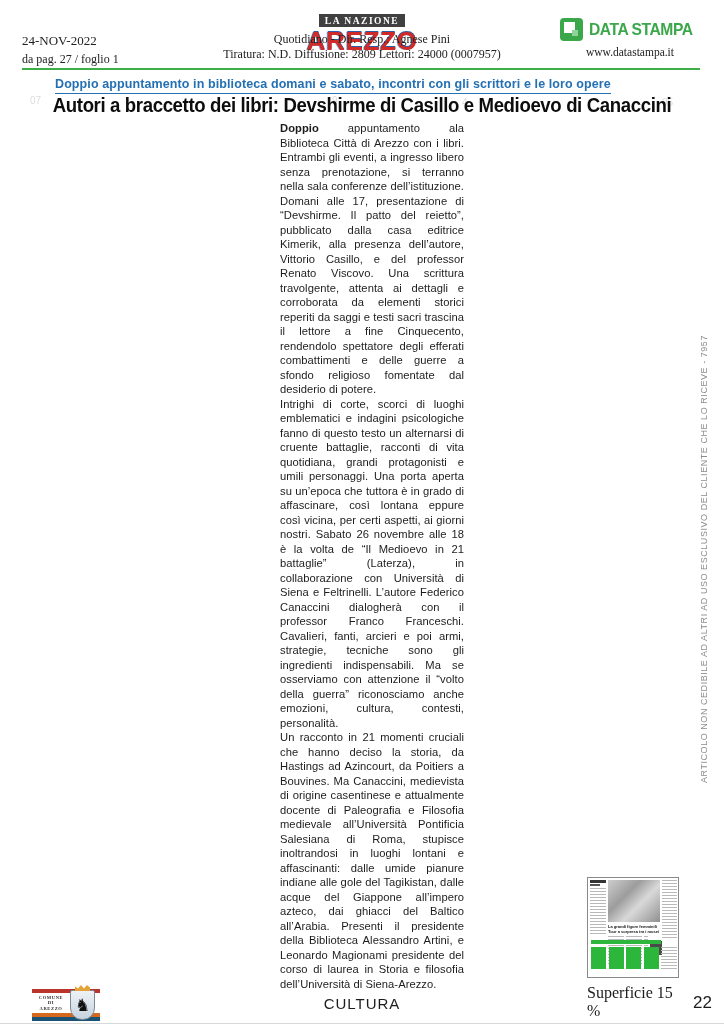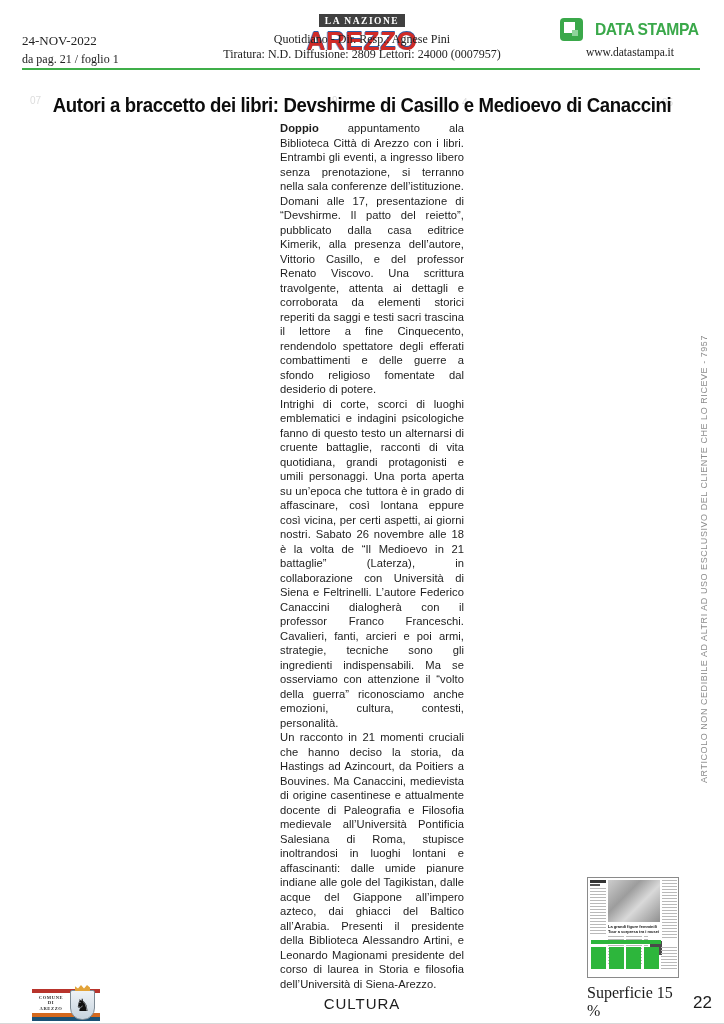--- a/index.html
+++ b/index.html
@@ -24,21 +24,21 @@
   .arezzo-word {
     margin-top:-1px; font-size:25px; font-weight:bold; letter-spacing:0.5px;
     color:#d02b27; transform:scaleX(1.05); 
     text-shadow:0 -1px 0 #2b5ca8, -1px 0 0 rgba(43,92,168,.55);
     font-family:"Liberation Sans", sans-serif;
   }
   .pub-lines { position:absolute; left:0; top:32px; width:724px; text-align:center;
     font-family:Liberation Serif, serif; font-size:12px; color:#222; line-height:15px; }
 
   .agency { position:absolute; left:560px; top:18px; width:160px; }
-  .agency-row { display:flex; align-items:center; gap:12px; }
+  .agency-row { display:flex; align-items:center; gap:6px; }
   .agency-icon { position:relative; width:23px; height:23px; background:#3aa84a; border-radius:4px; flex:0 0 auto; }
   .agency-icon .inner-white { position:absolute; left:4px; top:4px; width:11px; height:11px; background:#ffffff; }
   .agency-icon .inner-light { position:absolute; left:12px; top:12px; width:6px; height:6px; background:#8fd29a; }
   .agency-name { color:#3aa84a; font-weight:bold; font-size:17px; letter-spacing:-0.5px; transform:scaleX(0.92); transform-origin:left; white-space:nowrap; }
   .agency-url { margin-top:5px; text-align:center; width:140px; font-family:"Liberation Serif", serif; font-size:11.5px; color:#222; }
 
   .green-rule { position:absolute; left:22px; top:68px; width:678px; height:2px; background:#3fae49; }
 
   
   .kicker { position:absolute; left:55px; top:74px; }
@@ -105,21 +105,21 @@
   .comune .name { position:absolute; left:4px; top:9px; width:34px; text-align:center;
     font-family:"Liberation Serif", serif; font-size:4.6px; line-height:5.4px; letter-spacing:0.6px; color:#2e2e2e; font-weight:bold; }
 </style>
 </head>
 <body>
 
 <div class="page">
 
   <div class="date-block">
     <div>24-NOV-2022</div>
-    <div class="folio">da pag.  21 /   foglio 1</div>
+    <div class="folio">da pag.  27 /   foglio 1</div>
   </div>
 
   <div class="masthead">
     <div><span class="lanazione-bar">LA NAZIONE</span></div>
     <div class="arezzo-word">AREZZO</div>
   </div>
   <div class="pub-lines">
     <div>Quotidiano   -   Dir. Resp.:   Agnese Pini</div>
     <div>Tiratura: N.D. Diffusione: 2809 Lettori: 24000 (0007957)</div>
   </div>
@@ -130,20 +130,23 @@
         <div class="inner-white"></div>
         <div class="inner-light"></div>
       </div>
       <div class="agency-name">DATA STAMPA</div>
     </div>
     <div class="agency-url">www.datastampa.it</div>
   </div>
 
   <div class="green-rule"></div>
 
+  <div class="kicker">
+    <span>Doppio appuntamento in biblioteca domani e sabato, incontri con gli scrittori e le loro opere</span>
+  </div>
 
   <span class="wm" style="left:30px; top:95px;">07</span>
   <span class="wm" style="left:332px; top:95px;">9</span>
   <span class="wm" style="left:462px; top:97px;">4</span>
   <span class="wm" style="left:662px; top:97px;">05</span>
 
   <div class="headline">Autori a braccetto dei libri: Devshirme di Casillo e Medioevo di Canaccini</div>
 
   <div class="article">
     <p><span class="lead">Doppio</span> <span>appuntamento ala Biblioteca Città di Arezzo con i libri. Entrambi gli eventi, a ingresso libero senza prenotazione, si terranno nella sala conferenze dell’istituzione. Domani alle 17, presentazione di “Devshirme. Il patto del reietto”, pubblicato dalla casa editrice Kimerik, alla presenza dell’autore, Vittorio Casillo, e del professor Renato Viscovo. Una scrittura travolgente, attenta ai dettagli e corroborata da elementi storici reperiti da saggi e testi sacri trascina il lettore a fine Cinquecento, rendendolo spettatore degli efferati combattimenti e delle guerre a sfondo religioso fomentate dal desiderio di potere.</span></p>

